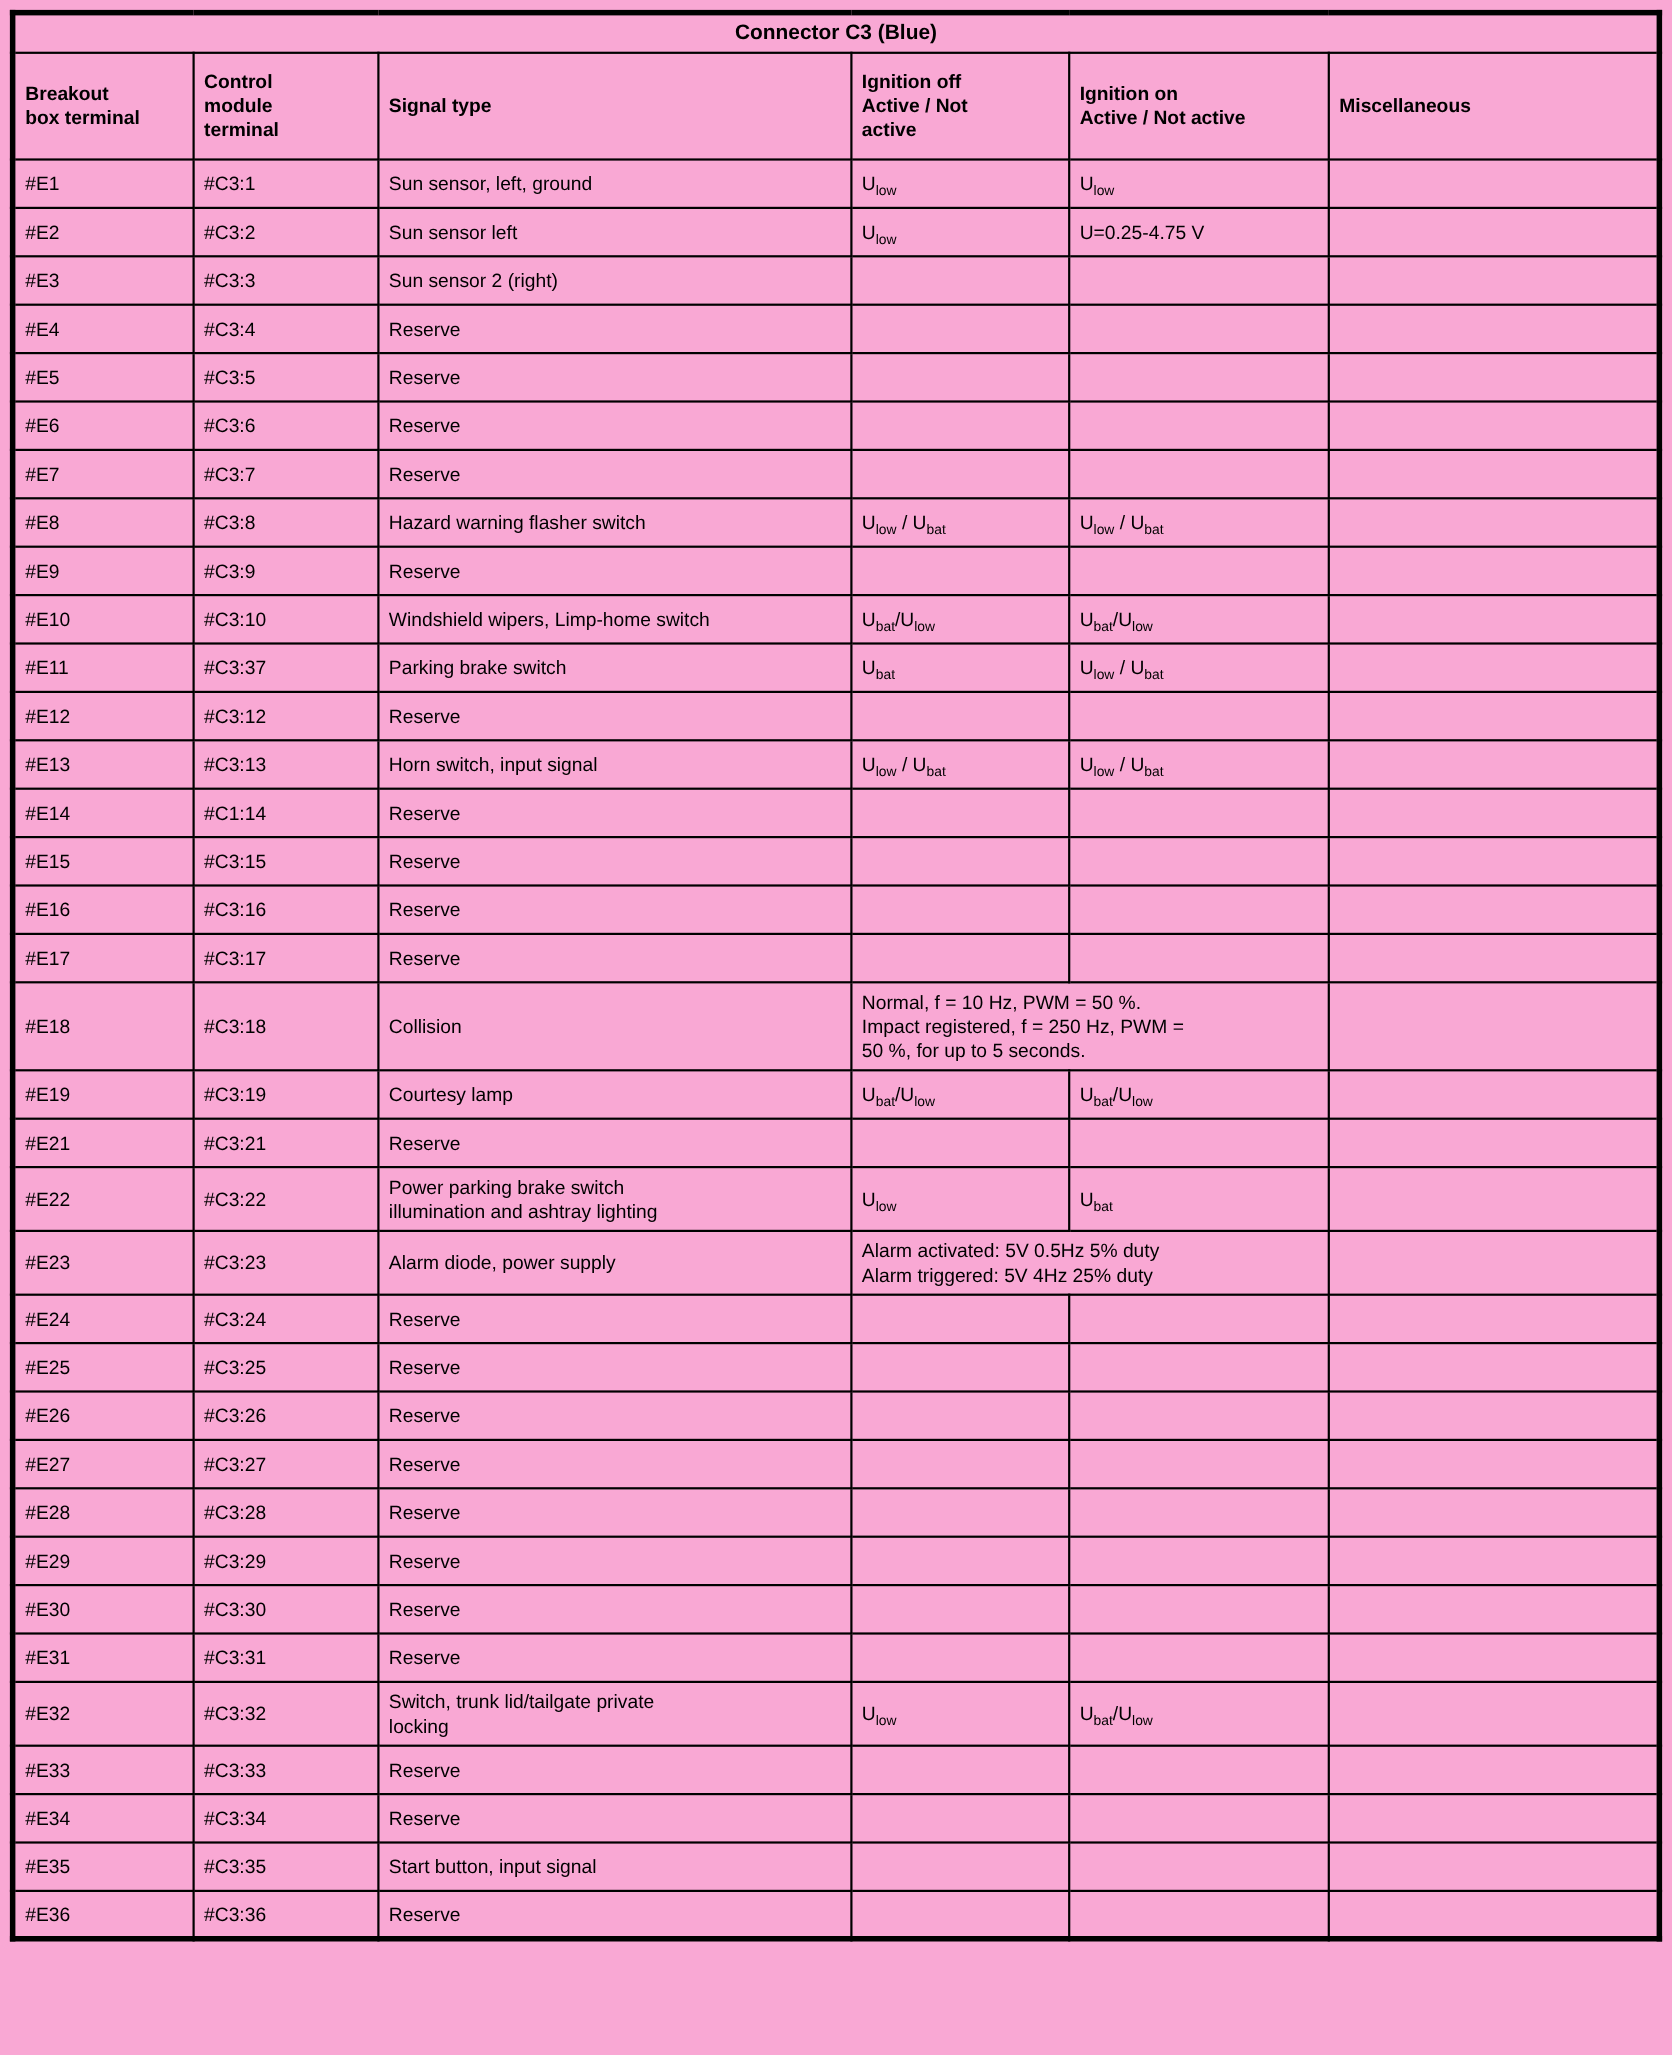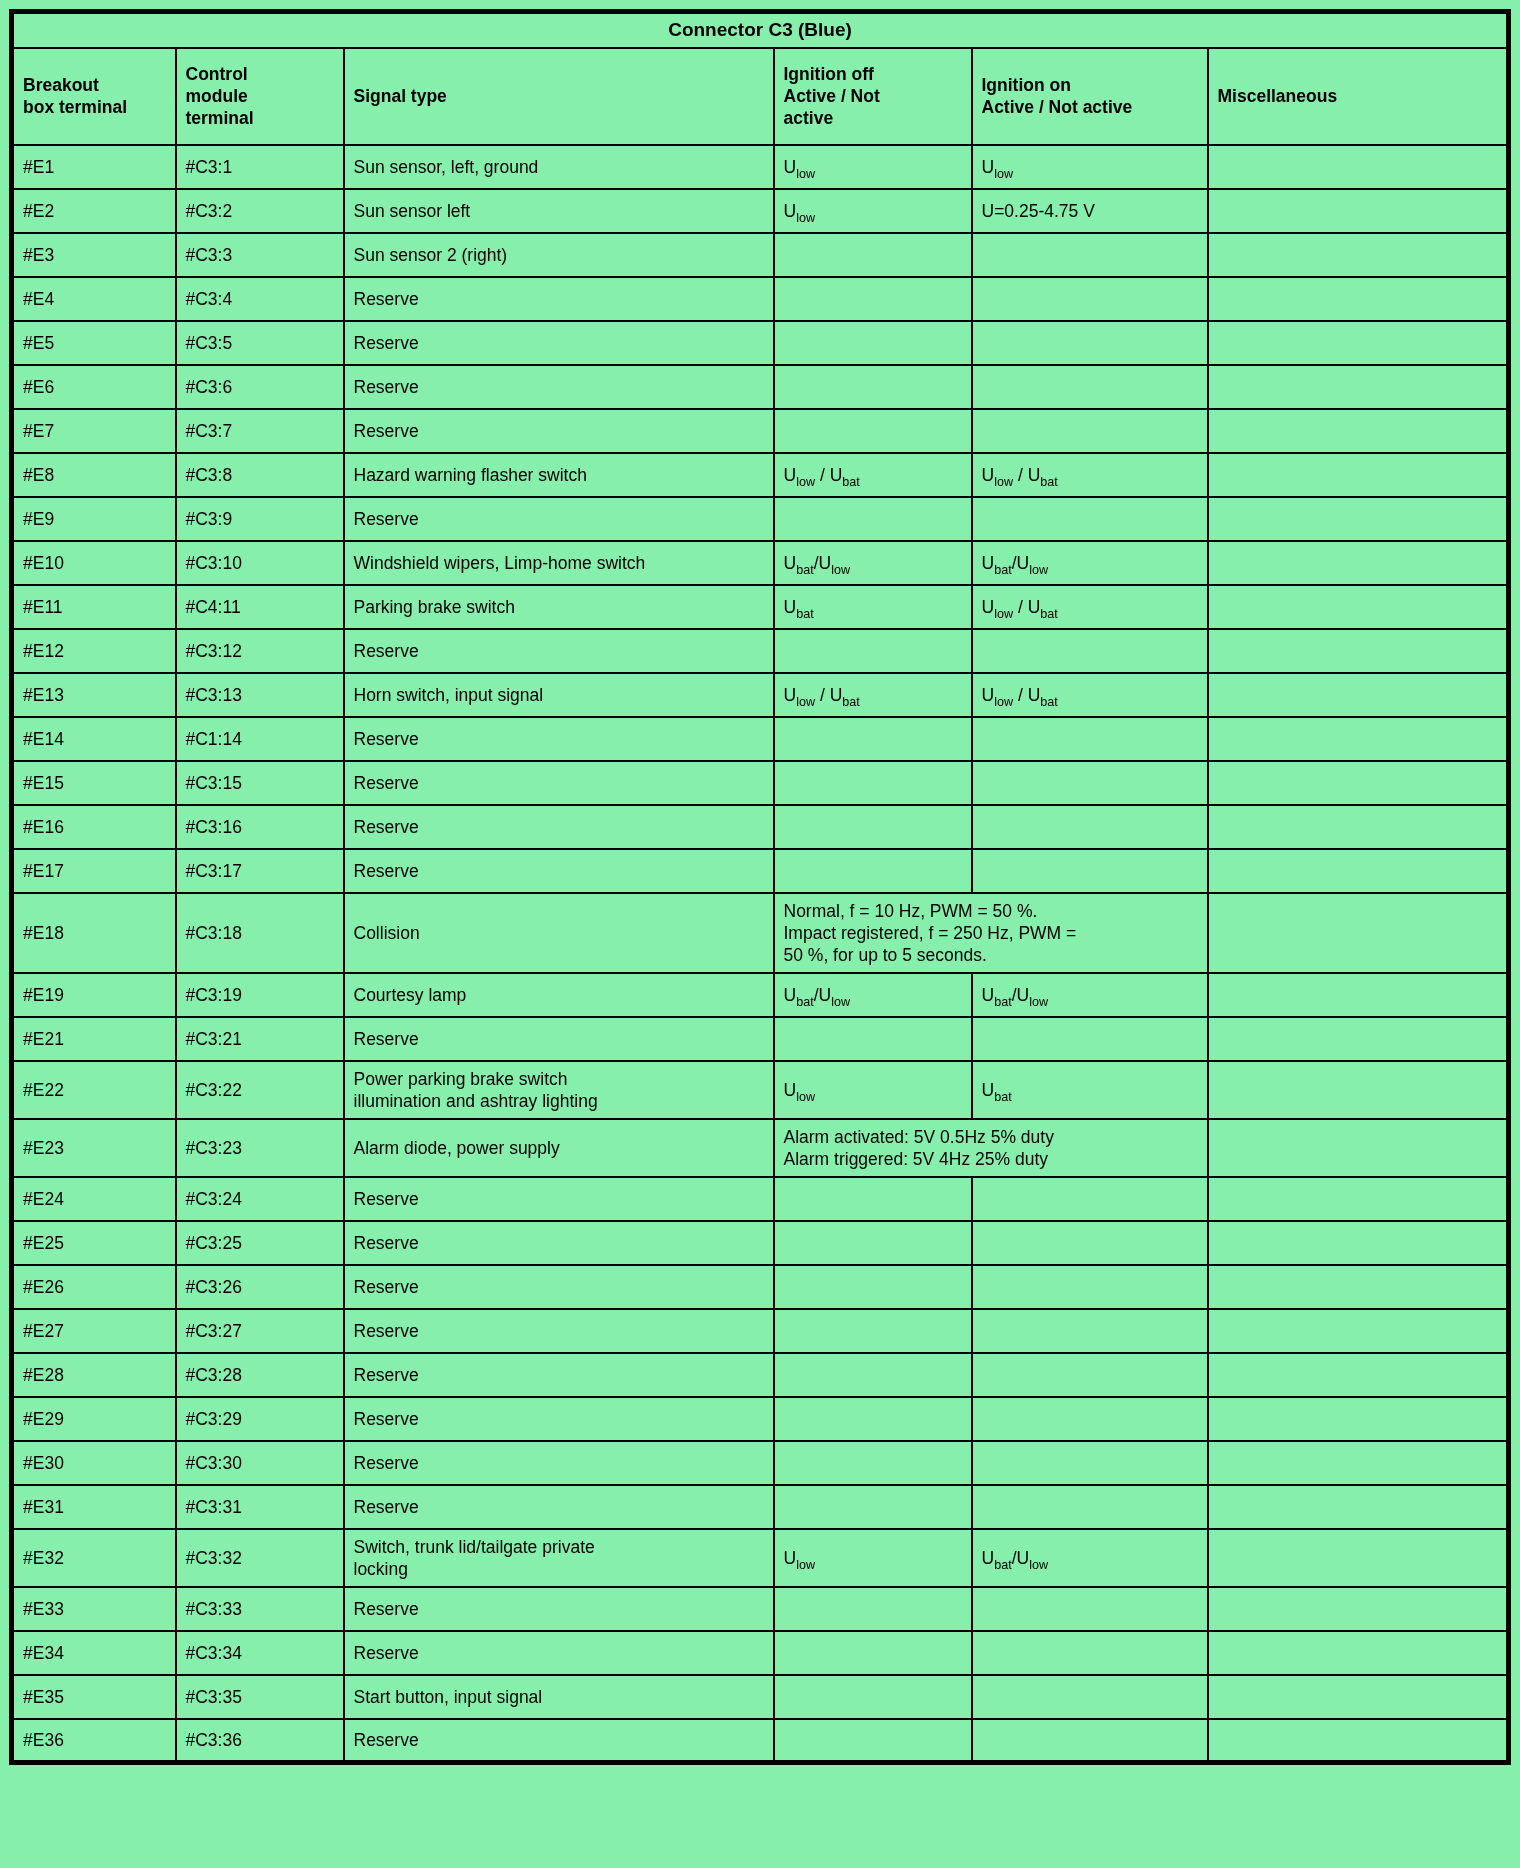--- a/index.html
+++ b/index.html
@@ -7,21 +7,21 @@
     margin: 0;
     padding: 0;
     background: #ffffff;
     color: #000000;
     font-family: "Liberation Sans", sans-serif;
   }
   .page {
     width: 1520px;
     min-height: 1868px;
     padding: 9px 9px;
-    background: #86efac;
+    background: #f9a8d4;
   }
   table.pinout {
     width: 100%;
     border-collapse: collapse;
     table-layout: fixed;
     border: 5px solid #000000;
   }
   th, td {
     border: 2px solid #000000;
     padding: 6px 9px;
@@ -151,21 +151,21 @@
         <tr>
           <td>#E10</td>
           <td>#C3:10</td>
           <td>Windshield wipers, Limp-home switch</td>
           <td>U<sub>bat</sub>/U<sub>low</sub></td>
           <td>U<sub>bat</sub>/U<sub>low</sub></td>
           <td></td>
         </tr>
         <tr>
           <td>#E11</td>
-          <td>#C4:11</td>
+          <td>#C3:37</td>
           <td>Parking brake switch</td>
           <td>U<sub>bat</sub></td>
           <td>U<sub>low</sub> / U<sub>bat</sub></td>
           <td></td>
         </tr>
         <tr>
           <td>#E12</td>
           <td>#C3:12</td>
           <td>Reserve</td>
           <td></td>

